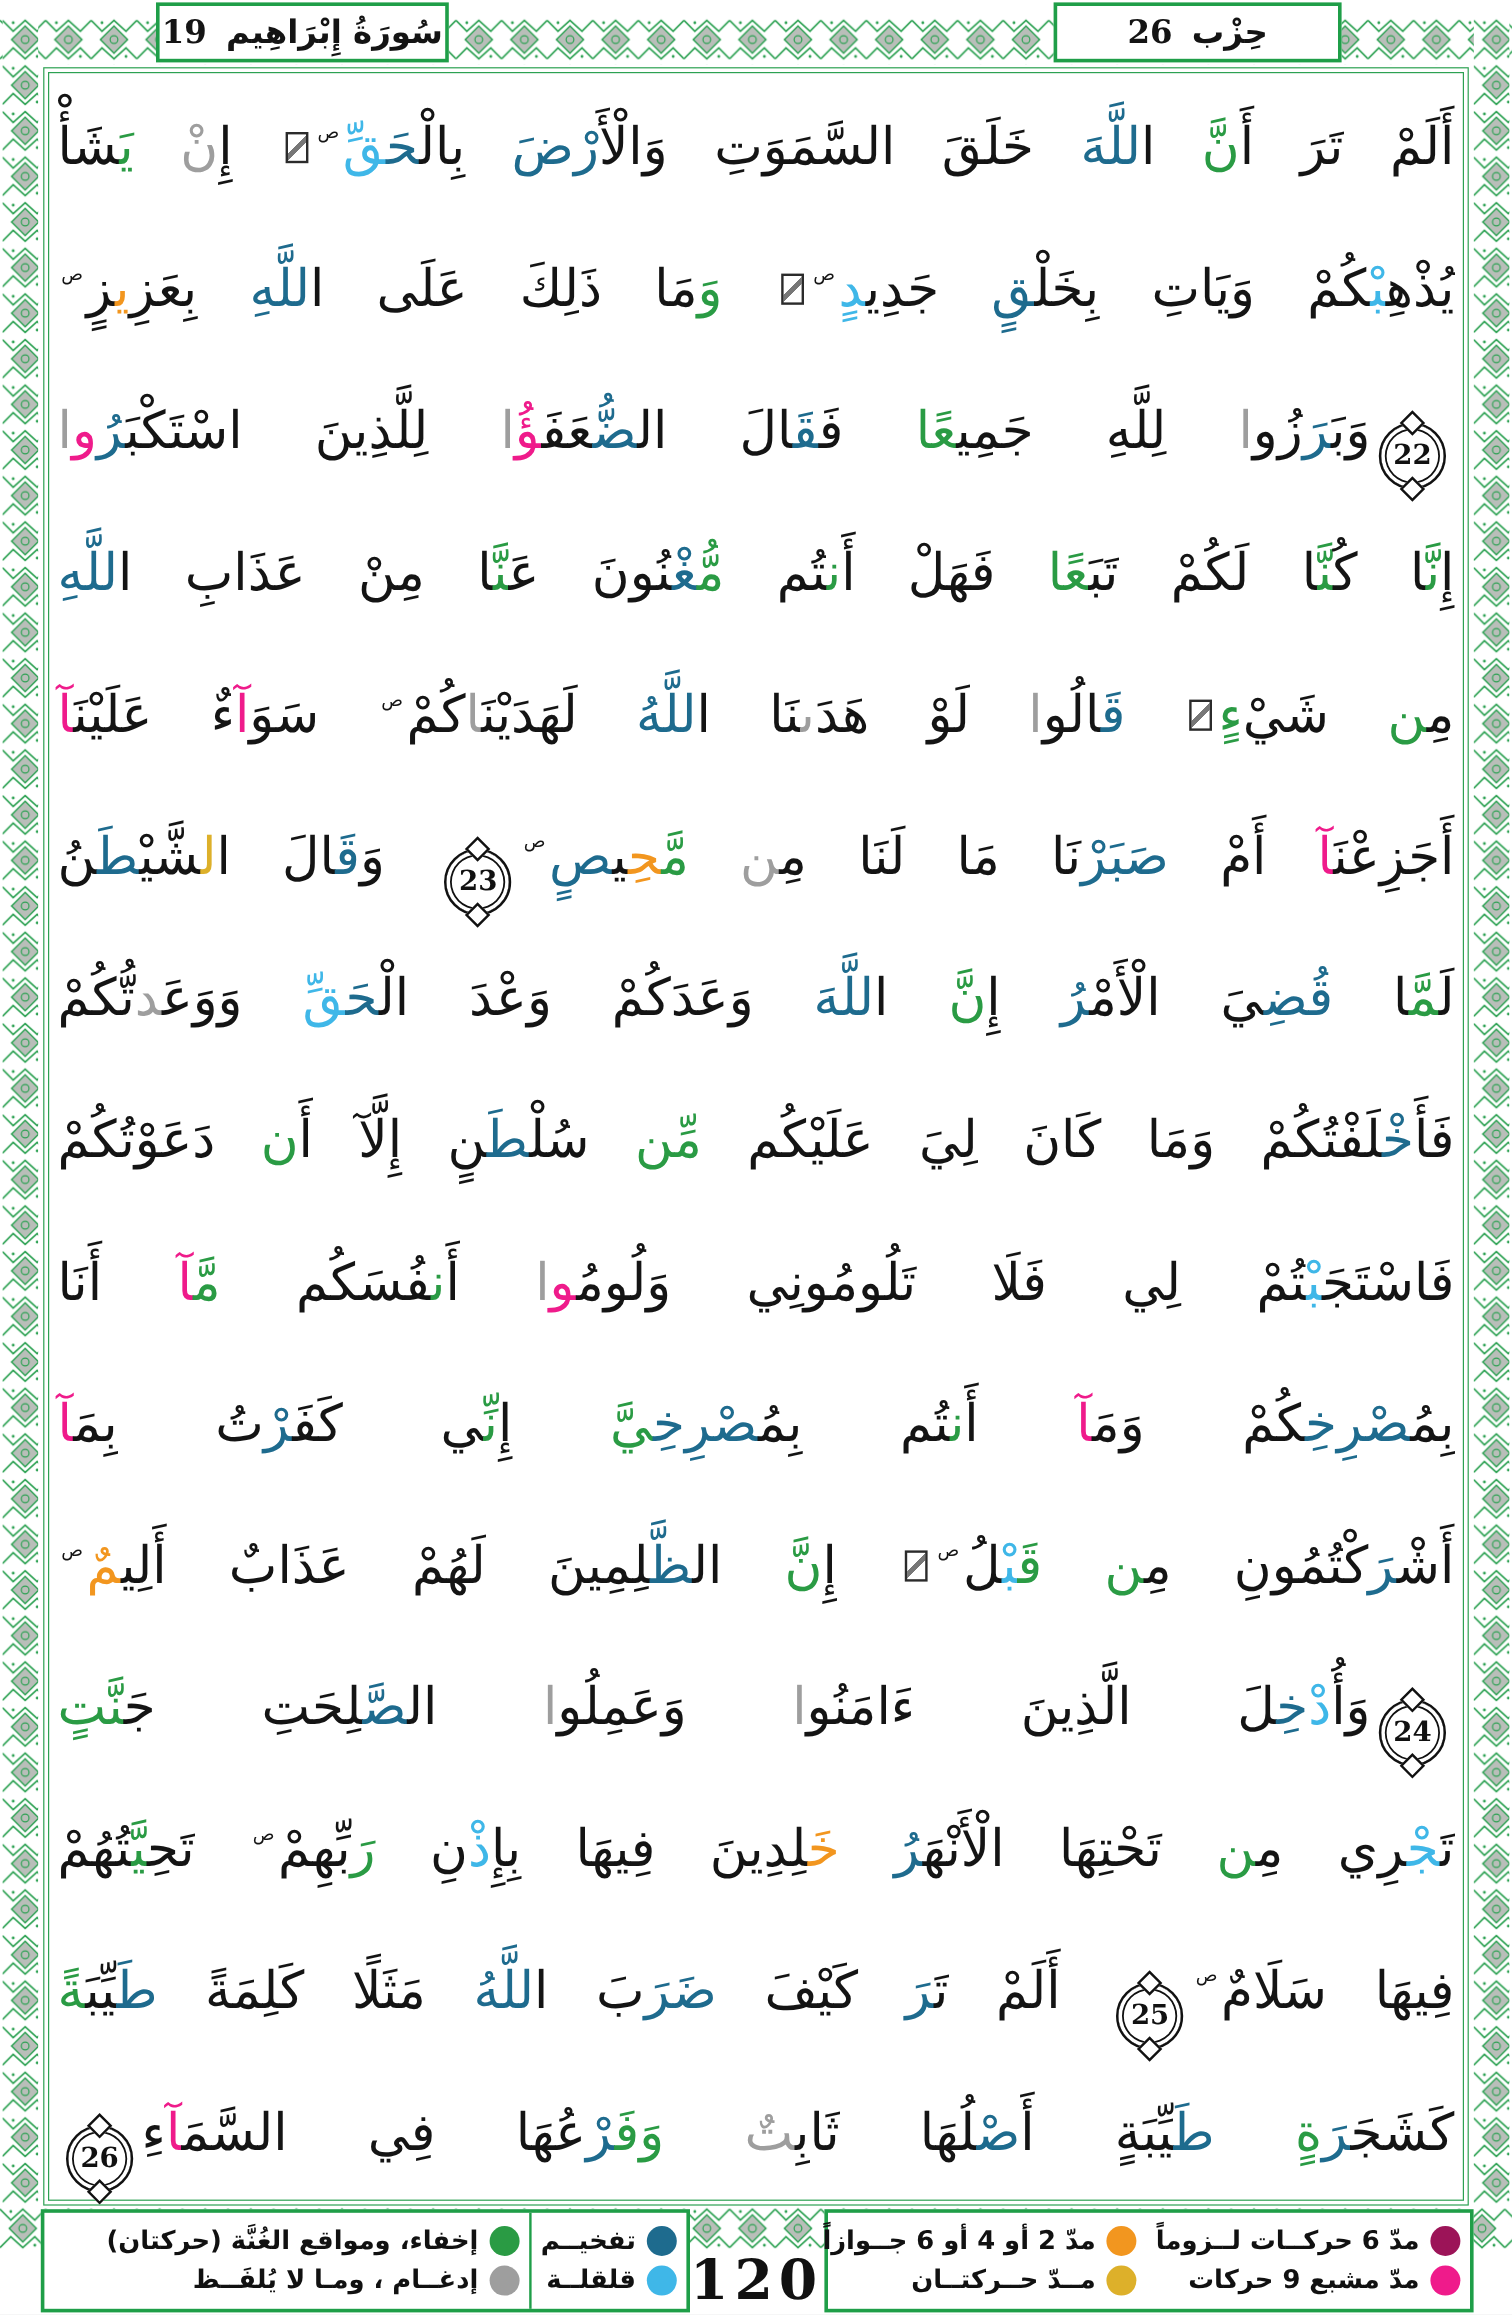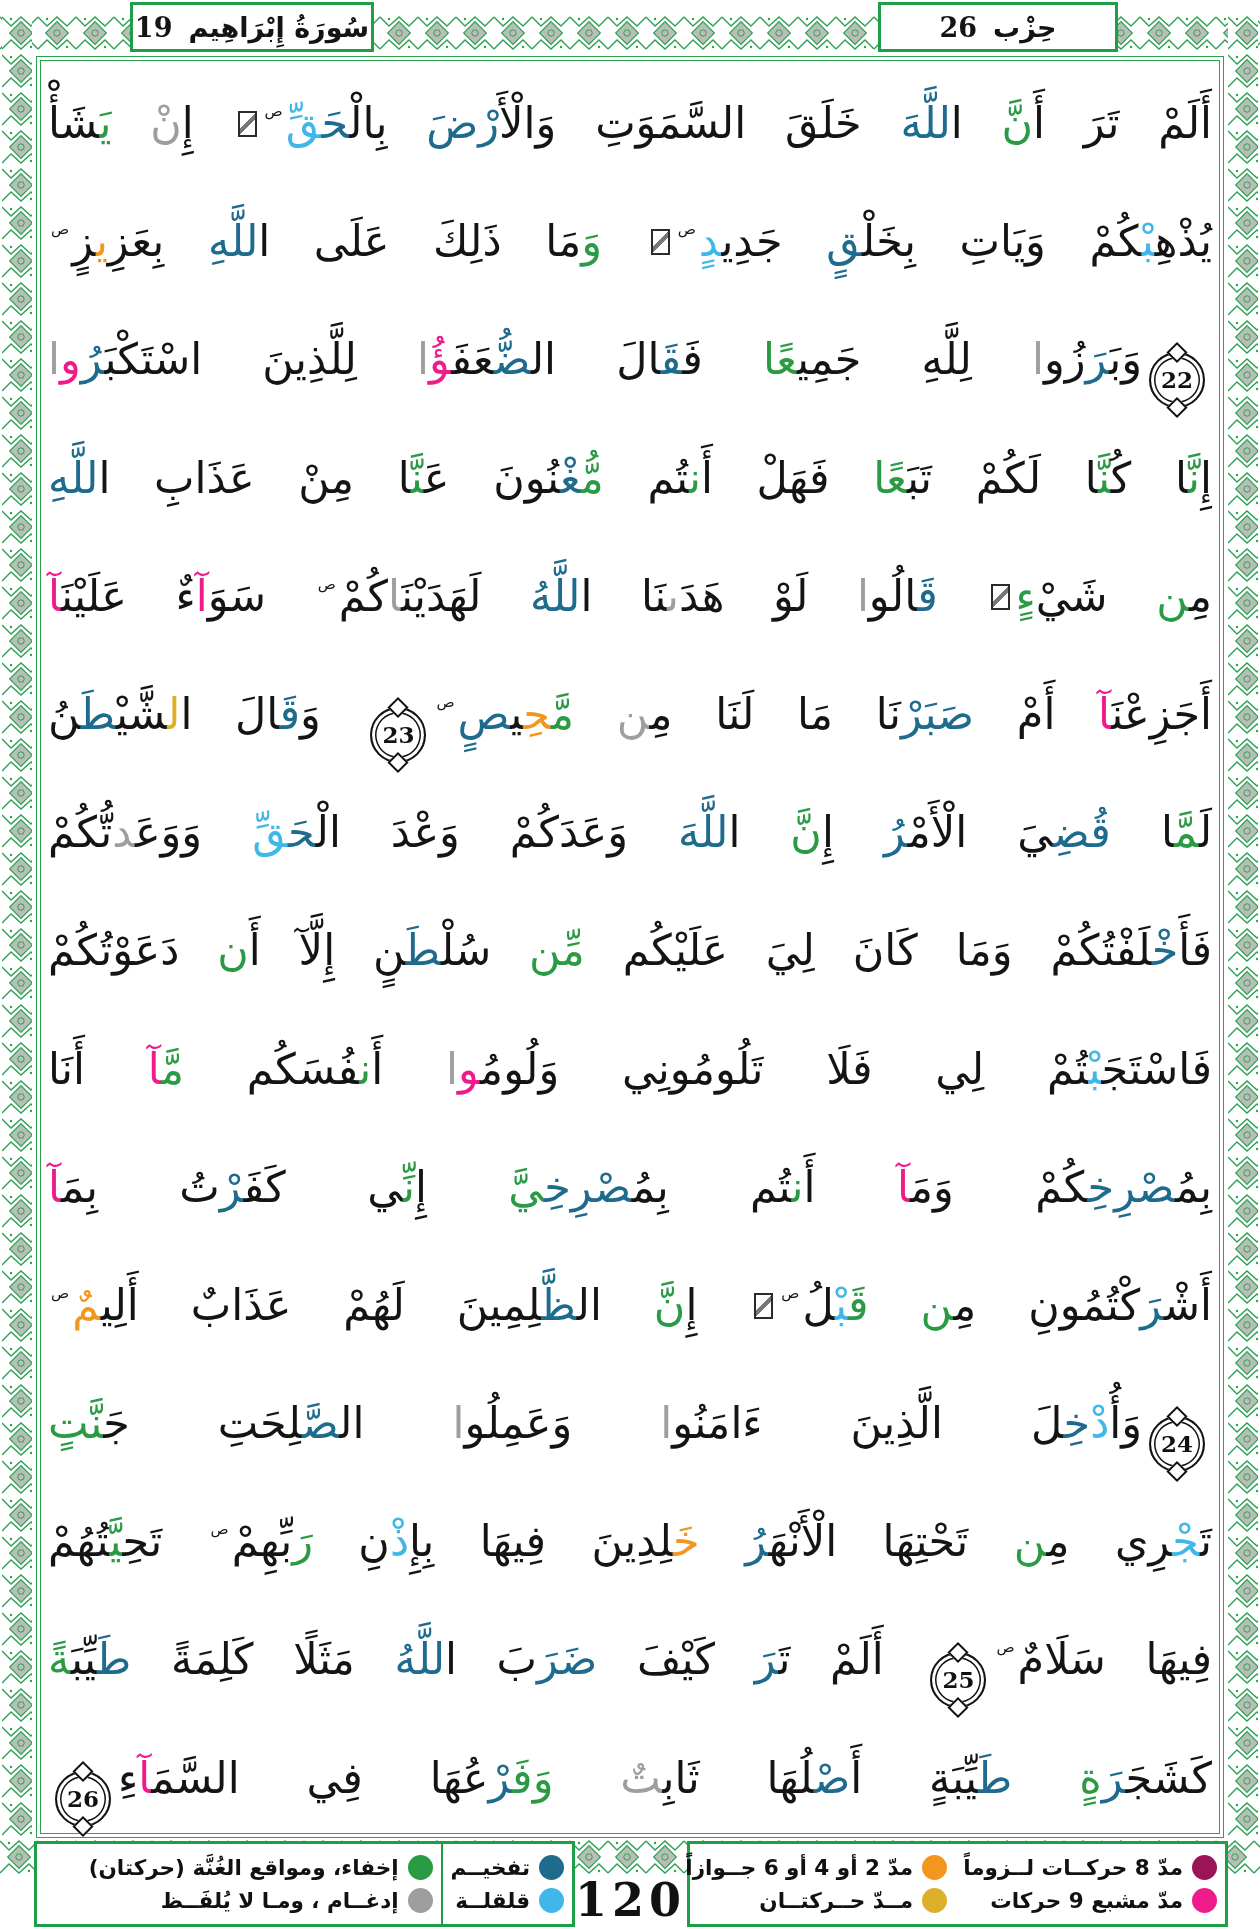--- a/index.html
+++ b/index.html
@@ -122,21 +122,21 @@
           <span class="legend-dot" style="background: rgb(158, 158, 158);"></span>
           <span class="legend-label">إدغــام ، ومـا لا يُلفَــظ</span>
         </div>
       </div>
     </div>
   <div class="page-num">120</div>
   <div class="legend-box" id="legend-right">
       <div class="legend-col">
         <div class="legend-row">
           <span class="legend-dot" style="background: rgb(156, 20, 88);"></span>
-          <span class="legend-label">مدّ 8 حركــات لــزوماً</span>
+          <span class="legend-label">مدّ 6 حركــات لــزوماً</span>
         </div>
         <div class="legend-row">
           <span class="legend-dot" style="background: rgb(239, 27, 139);"></span>
           <span class="legend-label">مدّ مشبع 9 حركات</span>
         </div>
       </div>
       <div class="legend-col">
         <div class="legend-row">
           <span class="legend-dot" style="background: rgb(242, 150, 31);"></span>
           <span class="legend-label">مدّ 2 أو 4 أو 6 جــوازاً</span>

